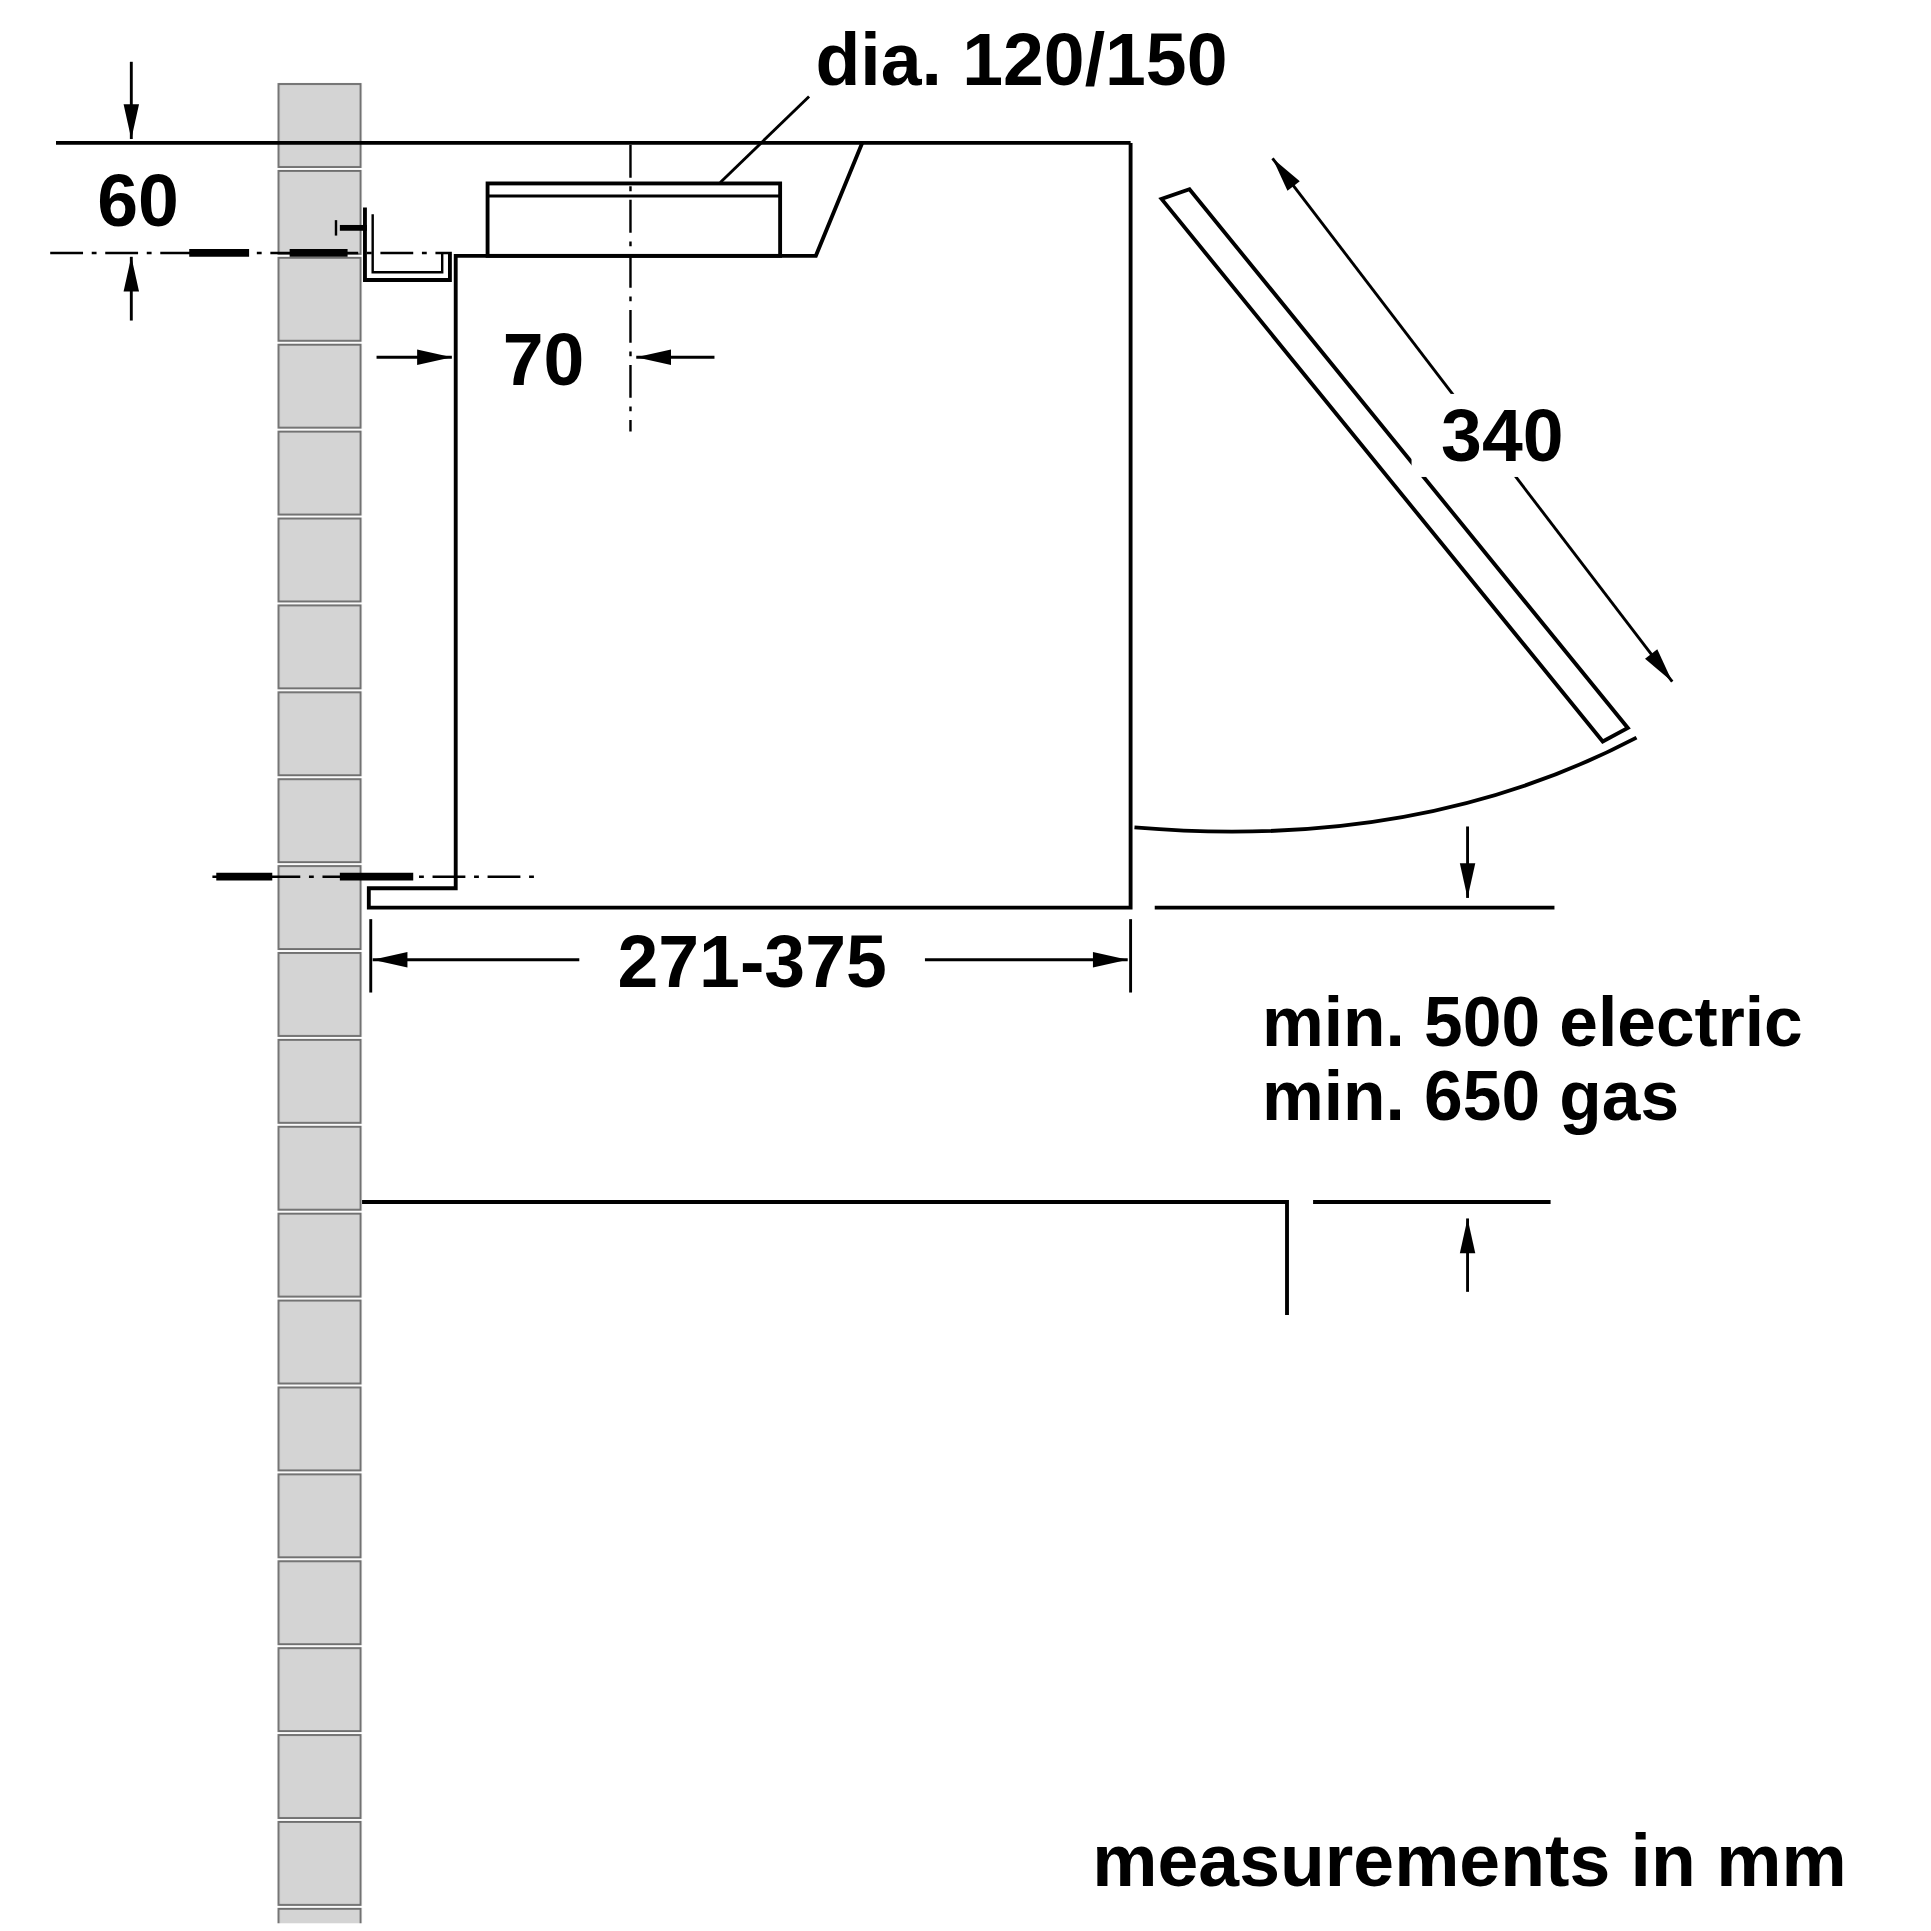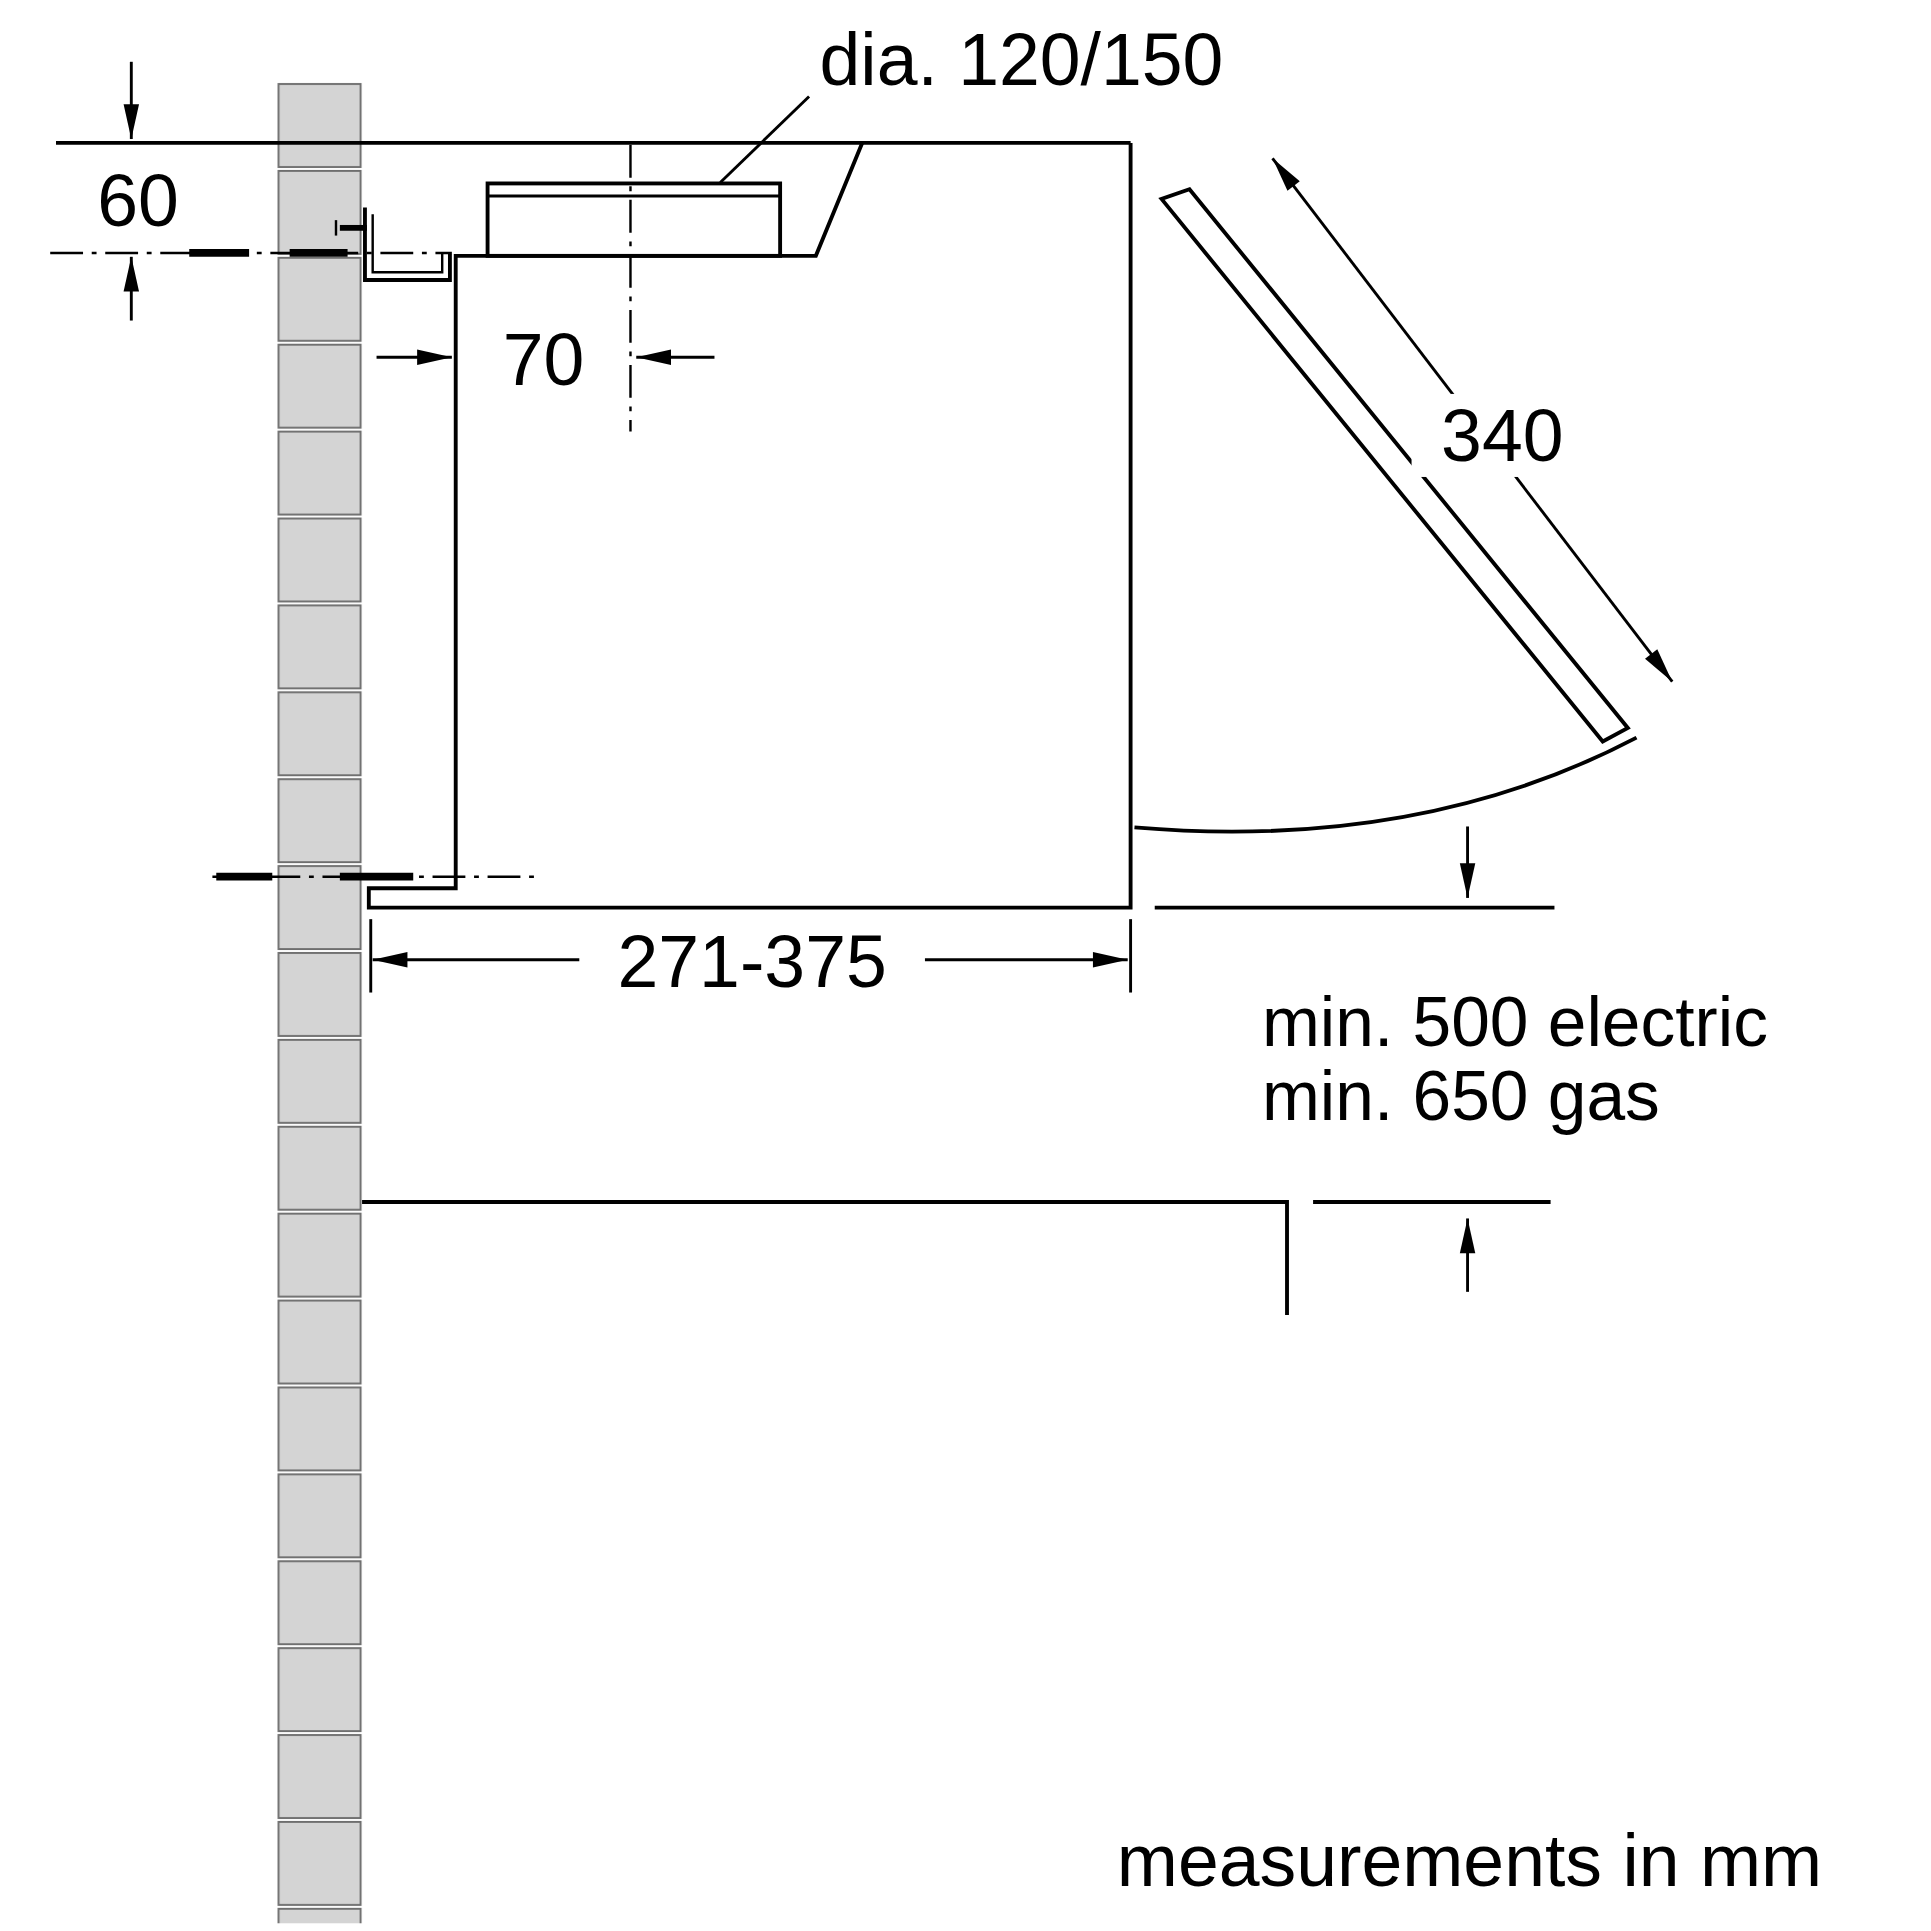--- a/index.html
+++ b/index.html
@@ -1,16 +1,16 @@
 <!DOCTYPE html>
 <html><head>
 <meta charset="utf-8">
 <style>
   html,body{margin:0;padding:0;background:#ffffff;}
-  .stage{width:1775px;height:1931px;position:relative;background:#fde047;}
+  .stage{width:1775px;height:1931px;position:relative;background:#fde047;font-weight:bold;}
   svg{display:block;}
   .ln{stroke:#000;fill:none;stroke-linecap:butt;}
   .w4{stroke-width:4;}
   .w3{stroke-width:3;}
   .w25{stroke-width:2.5;}
   .w8{stroke-width:8;}
   .cline{stroke-dasharray:34 9 5 9;}
   .t{font-family:"Liberation Sans","DejaVu Sans",sans-serif;fill:#000;}
   .f76{font-size:76px;}
   .f72{font-size:72px;}

